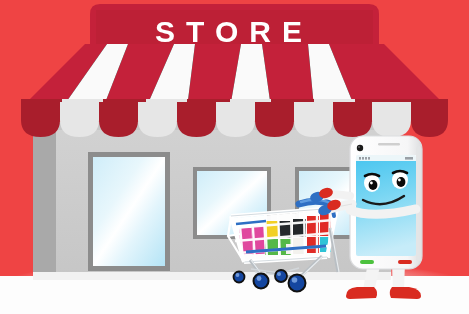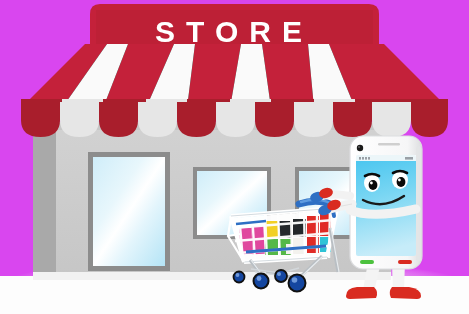--- a/index.html
+++ b/index.html
@@ -8,21 +8,21 @@
     padding: 0;
     background: #ffffff;
   }
   body {
     font-family: "Liberation Sans", sans-serif;
   }
   #scene {
     position: relative;
     width: 469px;
     height: 314px;
-    background: #d946ef;
+    background: #ef4444;
     overflow: hidden;
     text-align: center;
   }
   #scene svg {
     display: block;
   }
   .sign-text {
     font-family: "Liberation Sans", sans-serif;
     font-weight: 700;
     letter-spacing: 11px;

